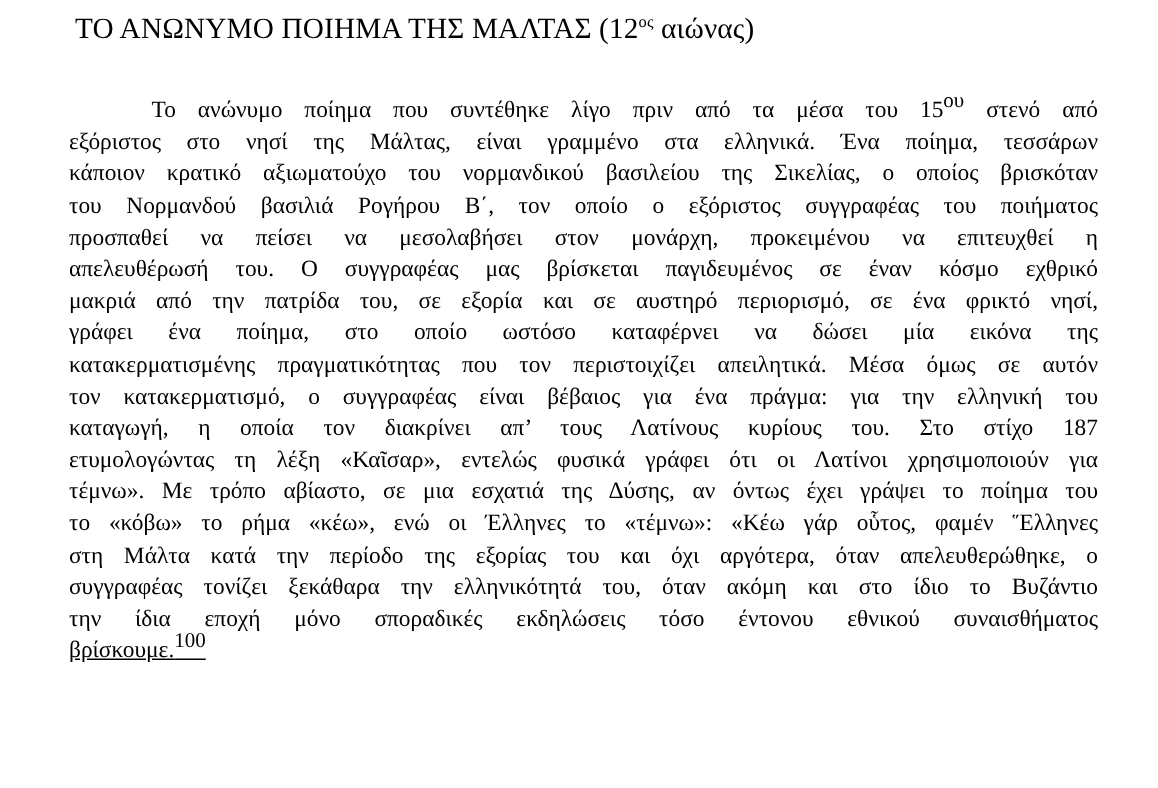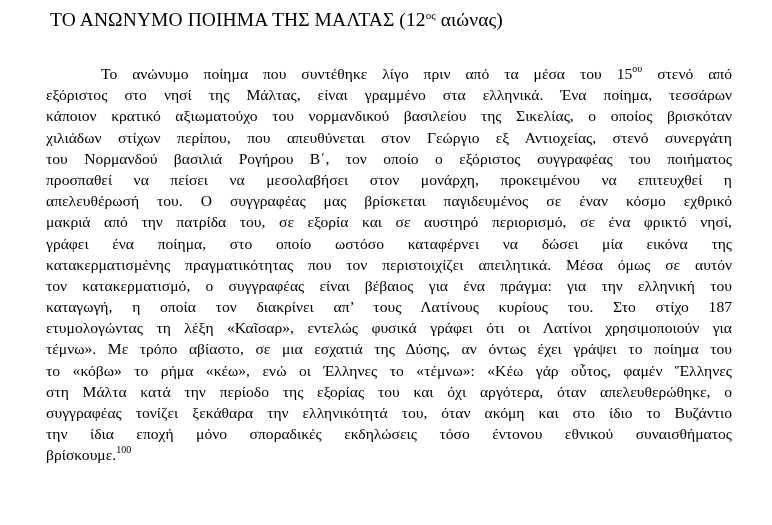--- a/index.html
+++ b/index.html
@@ -17,34 +17,33 @@
   .title sup { font-size: 11px; vertical-align: 7px; line-height: 0; }
   .para {
     position: absolute; left: 46px; top: 63px; width: 686px;
     font-size: 15.6px;
   }
   .line {
     display: block; height: 21.2px; line-height: 21.2px;
     white-space: nowrap; text-align: justify; text-align-last: justify;
   }
   .line.first { padding-left: 55px; }
-  .line.last { text-align-last: left; }
-  sup.sm { font-size: 10px; vertical-align: 7px; line-height: 0; }
+  .line.last { text-align-last: left; text-decoration: underline; }
+  sup.sm { font-size: 14px; vertical-align: 7px; line-height: 0; }
 </style>
 </head>
 <body>
 
 <div class="page">
   <h1 class="title"><span>ΤΟ ΑΝΩΝΥΜΟ ΠΟΙΗΜΑ ΤΗΣ ΜΑΛΤΑΣ (12</span><sup>ος</sup><span> αιώνας)</span></h1>
 
   <div class="para">
     <span class="line first"><span>Το ανώνυμο ποίημα που συντέθηκε λίγο πριν από τα μέσα του 15</span><sup class="sm">ου</sup><span> στενό από</span></span>
     <span class="line">εξόριστος στο νησί της Μάλτας, είναι γραμμένο στα ελληνικά. Ένα ποίημα, τεσσάρων</span>
     <span class="line">κάποιον κρατικό αξιωματούχο του νορμανδικού βασιλείου της Σικελίας, ο οποίος βρισκόταν</span>
-    <span class="line">χιλιάδων στίχων περίπου, που απευθύνεται στον Γεώργιο εξ Αντιοχείας, στενό συνεργάτη</span>
     <span class="line">του Νορμανδού βασιλιά Ρογήρου Β΄, τον οποίο ο εξόριστος συγγραφέας του ποιήματος</span>
     <span class="line">προσπαθεί να πείσει να μεσολαβήσει στον μονάρχη, προκειμένου να επιτευχθεί η</span>
     <span class="line">απελευθέρωσή του. Ο συγγραφέας μας βρίσκεται παγιδευμένος σε έναν κόσμο εχθρικό</span>
     <span class="line">μακριά από την πατρίδα του, σε εξορία και σε αυστηρό περιορισμό, σε ένα φρικτό νησί,</span>
     <span class="line">γράφει ένα ποίημα, στο οποίο ωστόσο καταφέρνει να δώσει μία εικόνα της</span>
     <span class="line">κατακερματισμένης πραγματικότητας που τον περιστοιχίζει απειλητικά. Μέσα όμως σε αυτόν</span>
     <span class="line">τον κατακερματισμό, ο συγγραφέας είναι βέβαιος για ένα πράγμα: για την ελληνική του</span>
     <span class="line">καταγωγή, η οποία τον διακρίνει απ’ τους Λατίνους κυρίους του. Στο στίχο 187</span>
     <span class="line">ετυμολογώντας τη λέξη «Καῖσαρ», εντελώς φυσικά γράφει ότι οι Λατίνοι χρησιμοποιούν για</span>
     <span class="line">τέμνω». Με τρόπο αβίαστο, σε μια εσχατιά της Δύσης, αν όντως έχει γράψει το ποίημα του</span>

